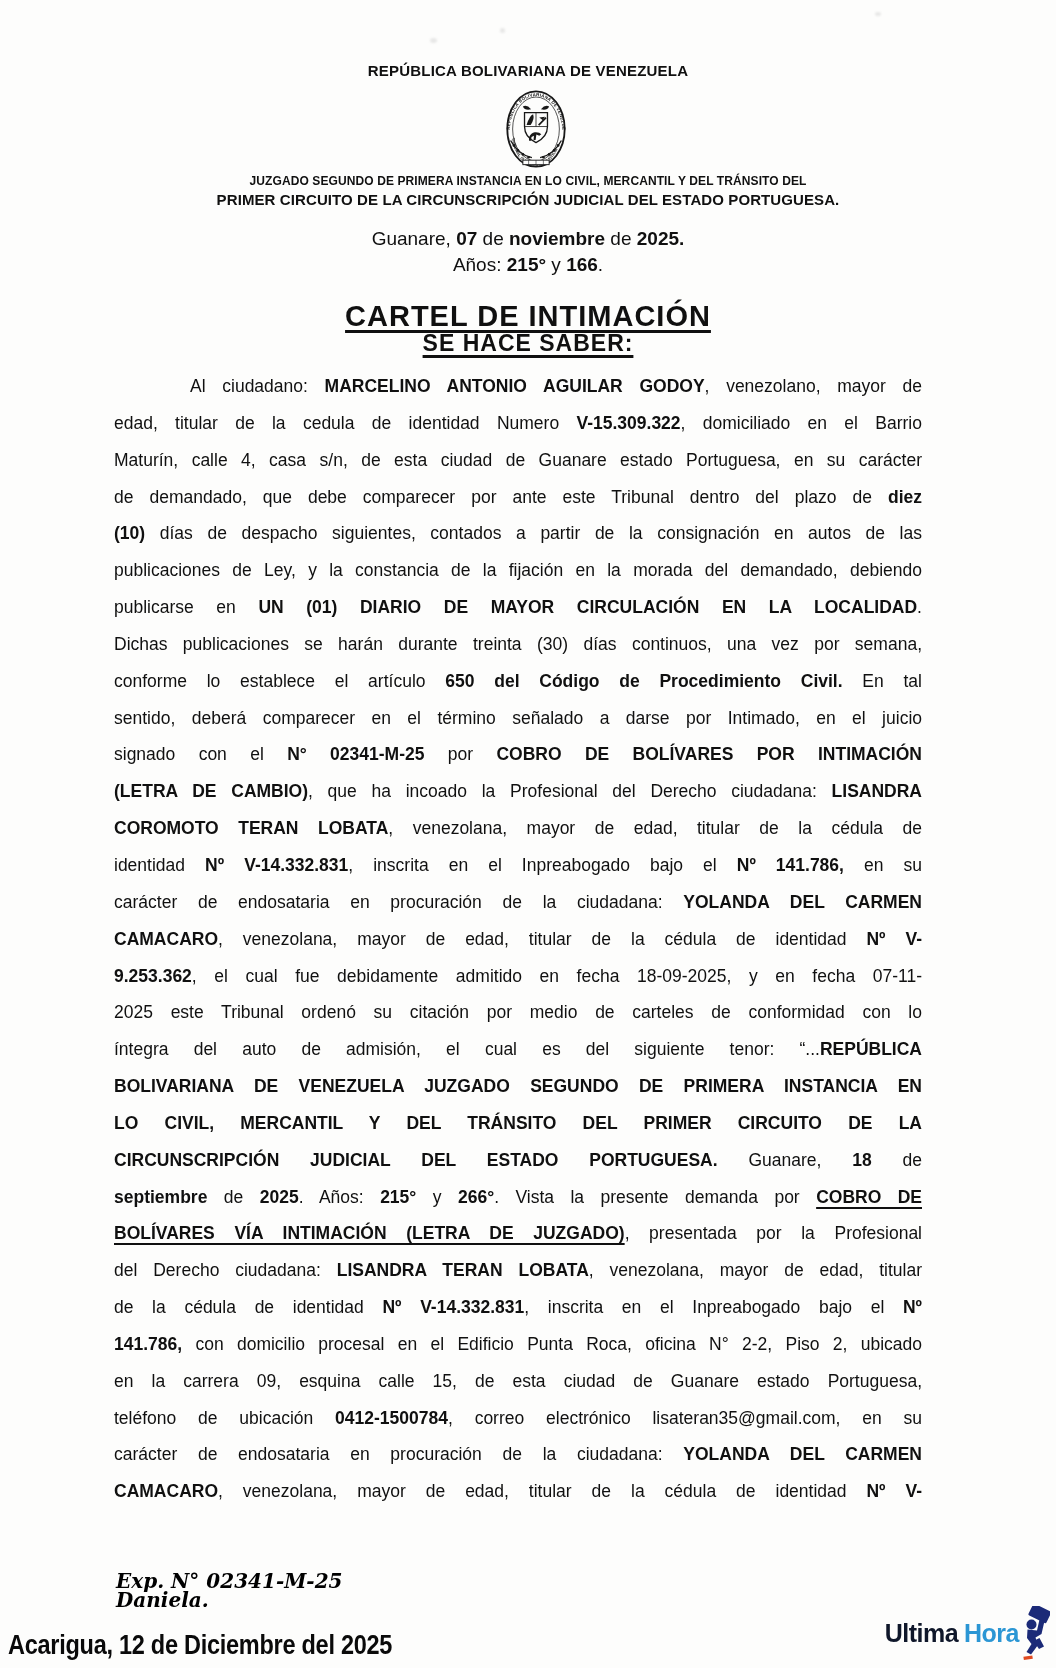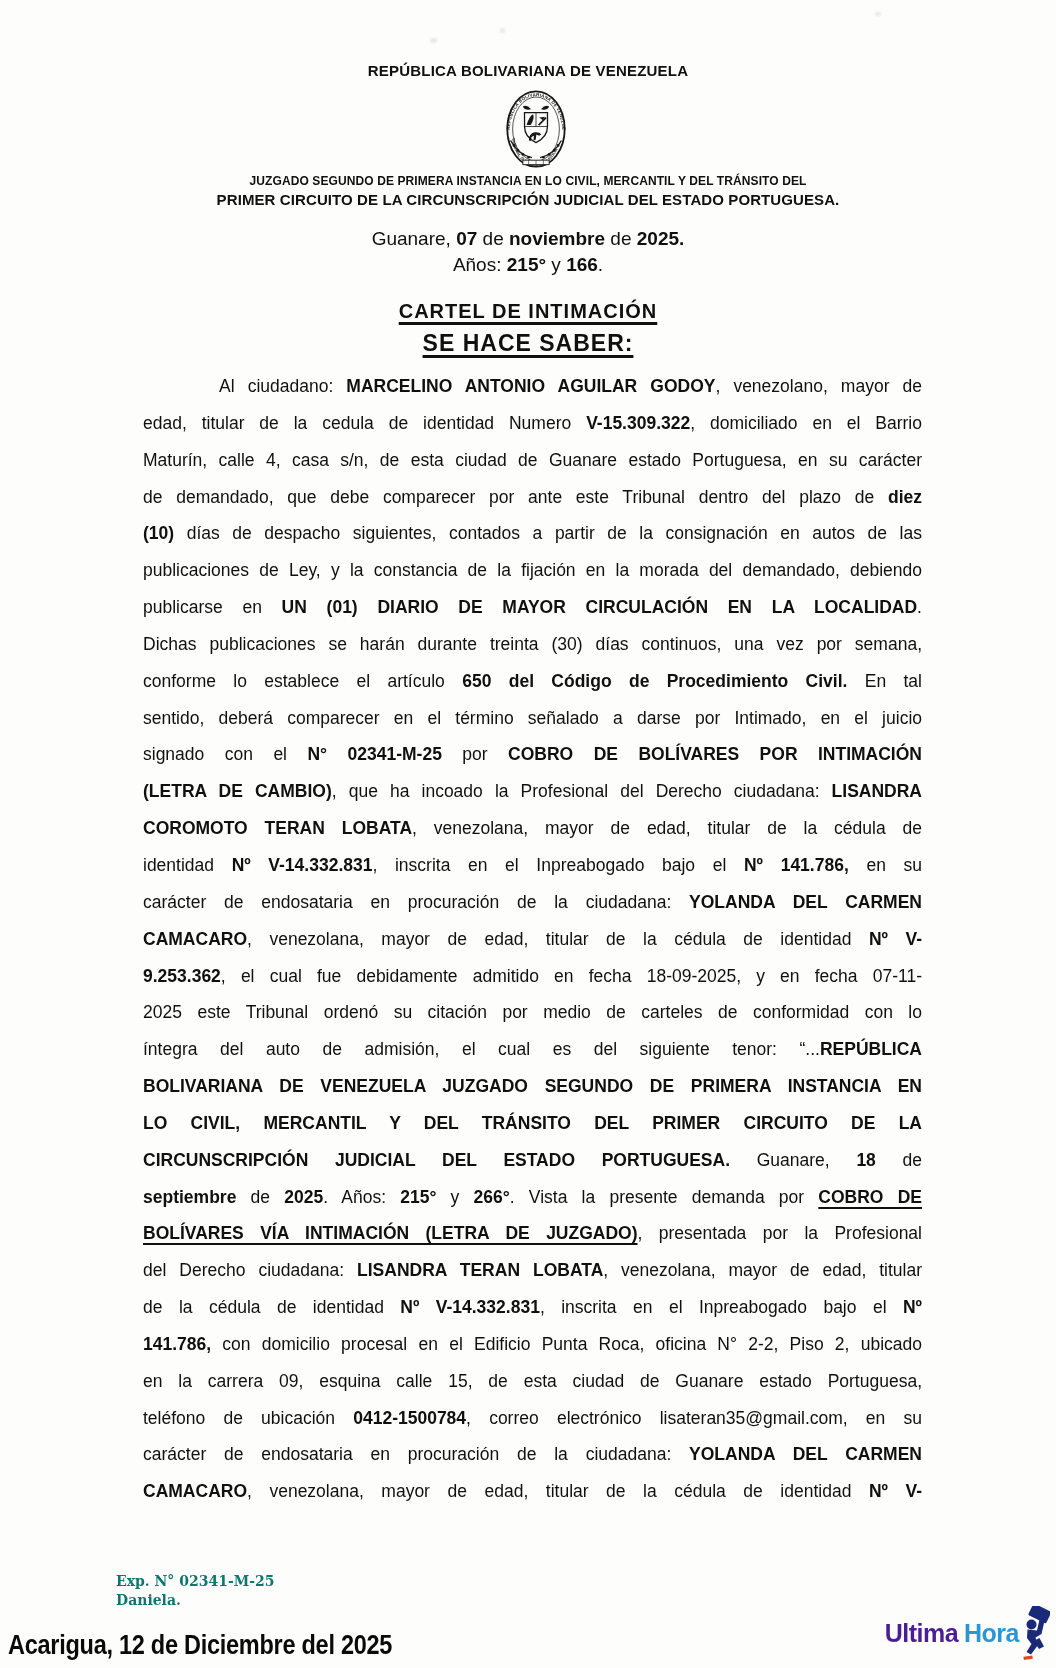--- a/index.html
+++ b/index.html
@@ -6,39 +6,39 @@
   .page{position:relative;width:1056px;height:1668px;background:#fdfdfc;overflow:hidden;
         font-family:"Liberation Sans",sans-serif;color:#101010;}
   
   .hline{position:absolute;left:0;width:100%;text-align:center;}
   .republic{top:62px;font-size:15px;font-weight:700;letter-spacing:.2px;}
   .emblem{position:absolute;left:50%;top:88px;transform:translateX(calc(-50% + 8px));width:74px;height:82px;}
   .court{top:172px;font-size:12px;font-weight:700;line-height:19px;letter-spacing:.1px;}
   .court2{top:191px;font-size:15px;font-weight:700;letter-spacing:.1px;}
   .date{top:228px;font-size:19px;}
   .years{top:254px;font-size:19px;}
-  .title1{top:300px;font-size:20px;font-weight:700;letter-spacing:1px;
+  .title1{top:300px;font-size:29px;font-weight:700;letter-spacing:1px;
           text-decoration:underline;text-decoration-thickness:2.5px;text-underline-offset:4px;}
   .title2{top:330px;font-size:23px;font-weight:700;letter-spacing:1px;
           text-decoration:underline;text-decoration-thickness:2.5px;text-underline-offset:4px;}
   
   .doc-body{position:absolute;left:114px;top:368px;width:808px;font-size:17.5px;}
   .bline{height:36.85px;line-height:36.85px;text-align:justify;text-align-last:justify;
-         overflow:hidden;white-space:normal;margin-left:29px;}
+         overflow:hidden;white-space:normal;}
   .bline.indent{padding-left:76px;}
   .b{font-weight:700;}
   .bu{font-weight:700;text-decoration:underline;text-decoration-thickness:2px;text-underline-offset:3.5px;}
   
   .exp-block{position:absolute;left:116px;top:1572px;font-family:"DejaVu Serif",serif;
-             font-weight:600;font-size:14px;line-height:19px;color:#0f766e;}
+             font-style:italic;font-weight:600;font-size:20px;line-height:19px;color:#000000;}
   .pubdate{position:absolute;left:8px;top:1630px;font-size:27px;font-weight:700;letter-spacing:-.3px;
            transform:scaleX(.87);transform-origin:left top;color:#0a0a0a;}
   .logo{position:absolute;right:6px;top:1604px;display:flex;align-items:flex-end;}
   .logo-text{font-size:25px;font-weight:800;letter-spacing:-.5px;line-height:58px;}
-  .logo-w1{color:#4c1d95;}
+  .logo-w1{color:#0f172a;}
   .logo-w2{color:#2b96d4;margin-left:6px;}
   .logo-icon{width:30px;height:56px;margin-left:1px;}
   
   .speck{position:absolute;border-radius:50%;background:#9a9a9a;opacity:.22;filter:blur(1px);}
 </style>
 </head>
 <body>
 
 <div class="page">
 

